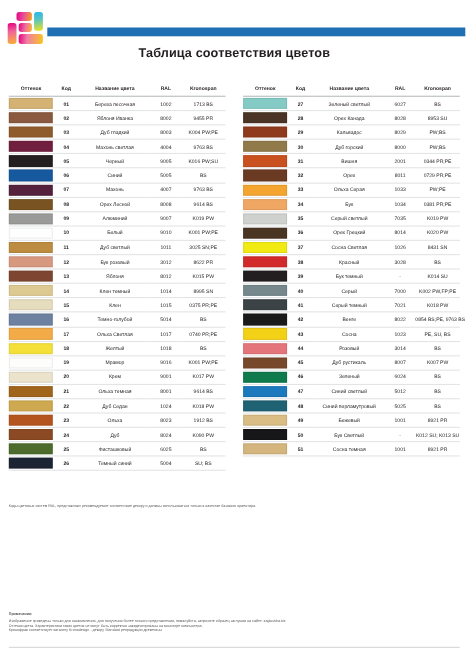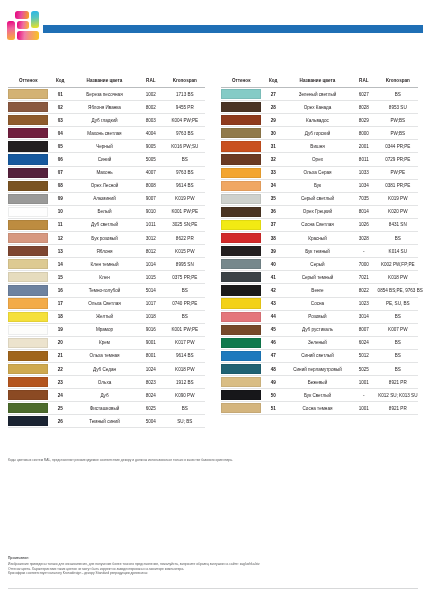--- a/index.html
+++ b/index.html
@@ -144,20 +144,21 @@
     <div class="logo">
       <span class="logo-tile t1"></span>
       <span class="logo-tile t2"></span>
       <span class="logo-tile t3"></span>
       <span class="logo-tile t4"></span>
       <span class="logo-tile t5"></span>
     </div>
     <div class="bluebar"></div>
   </div>
 
+  <div class="page-title">Таблица соответствия цветов</div>
 
   <div class="tables">
     <div class="table-col">
       <table class="ctab">
         <colgroup>
           <col class="col-sw">
             <col class="col-code">
             <col class="col-name">
             <col class="col-ral">
             <col class="col-kro">

